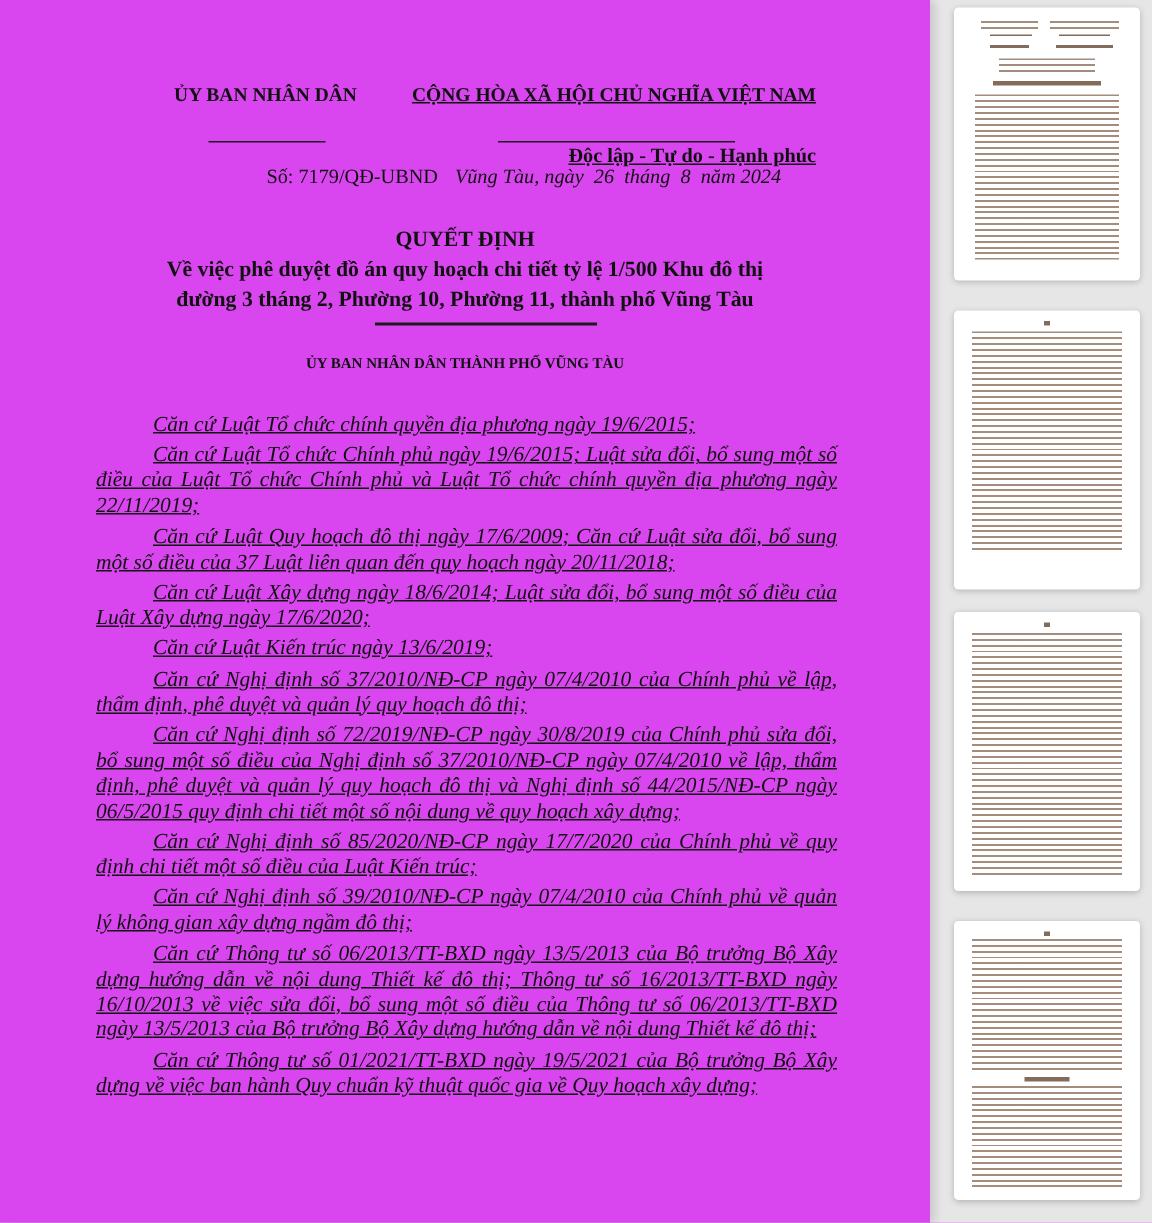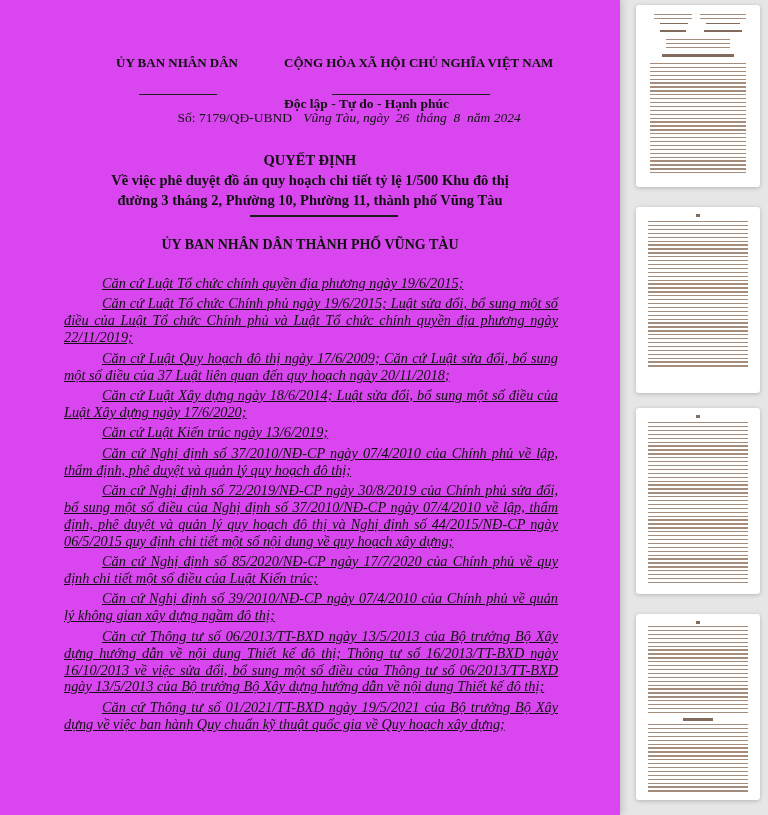--- a/index.html
+++ b/index.html
@@ -14,34 +14,34 @@
   
   .page-main{
     position:absolute;left:0;top:0;width:620px;height:815px;
     background:#d946ef;
     box-shadow:3px 0 6px rgba(0,0,0,0.14);
     z-index:2;
   }
   .abs{position:absolute;}
   .hdr-left{left:62px;top:54px;width:230px;text-align:center;
     font-weight:bold;font-size:13px;line-height:17px;}
-  .hdr-right{left:284px;top:54px;width:280px;text-align:left;
-    font-weight:bold;font-size:13px;line-height:17px;}
+  .hdr-right{left:264px;top:54px;width:280px;text-align:right;
+    font-weight:bold;font-size:13px;line-height:17px;text-decoration:underline;}
   .hdr-right .l2{font-size:13.5px;margin-top:24px;}
   .rule{height:1px;background:#1c1c1c;}
   .rule-left{left:139px;top:94px;width:78px;}
   .rule-right{left:332px;top:94px;width:158px;}
   .doc-number{left:62px;top:110px;width:230px;text-align:right;font-size:13.5px;}
   .place-date{left:272px;top:110px;width:280px;text-align:center;
     font-style:italic;font-size:13.5px;white-space:pre;}
   .title1{left:64px;top:152px;width:492px;text-align:center;font-weight:bold;font-size:14.5px;}
   .title2{left:64px;top:172px;width:492px;text-align:center;font-weight:bold;font-size:14.5px;}
   .title3{left:64px;top:192px;width:492px;text-align:center;font-weight:bold;font-size:14.5px;}
   .title-rule{left:250px;top:215px;width:148px;height:1.5px;background:#1c1c1c;}
-  .issuer{left:64px;top:237px;width:492px;text-align:center;font-weight:bold;font-size:14px;}
+  .issuer{left:64px;top:237px;width:492px;text-align:center;font-weight:bold;font-size:10px;}
   .body-text{left:64px;top:275px;width:494px;
     font-size:14.3px;font-style:italic;line-height:16.9px;text-align:justify;text-decoration:underline;}
   .body-text p{margin:0 0 3.5px 0;text-indent:38px;}
   
   .sidebar{position:absolute;left:620px;top:0;width:148px;height:815px;
     background:#e6e6e6;z-index:1;}
   .thumb{position:absolute;left:16px;width:124px;background:#ffffff;
     border-radius:3px;box-shadow:0 1px 4px rgba(0,0,0,0.22);}
   .thumb-1{top:5px;height:182px;}
   .thumb-2{top:207px;height:186px;}

